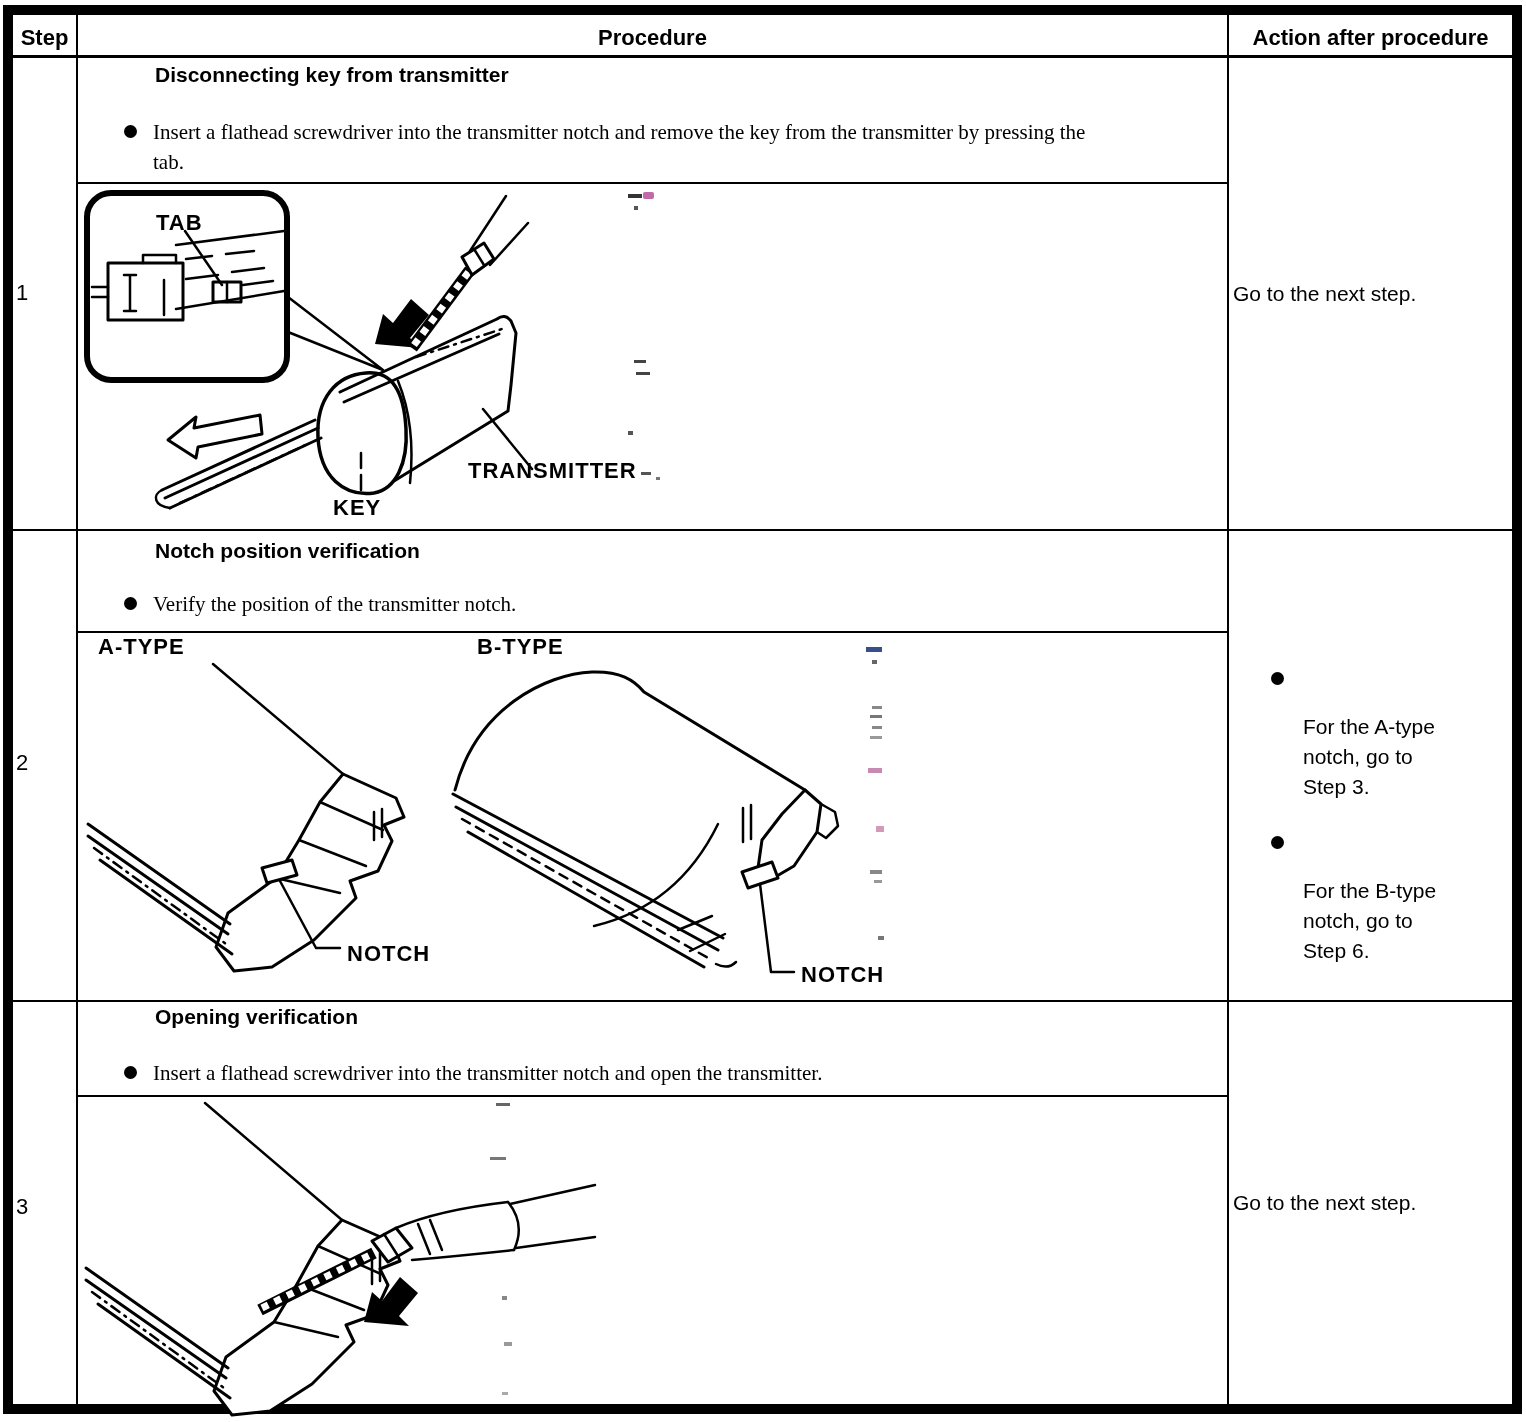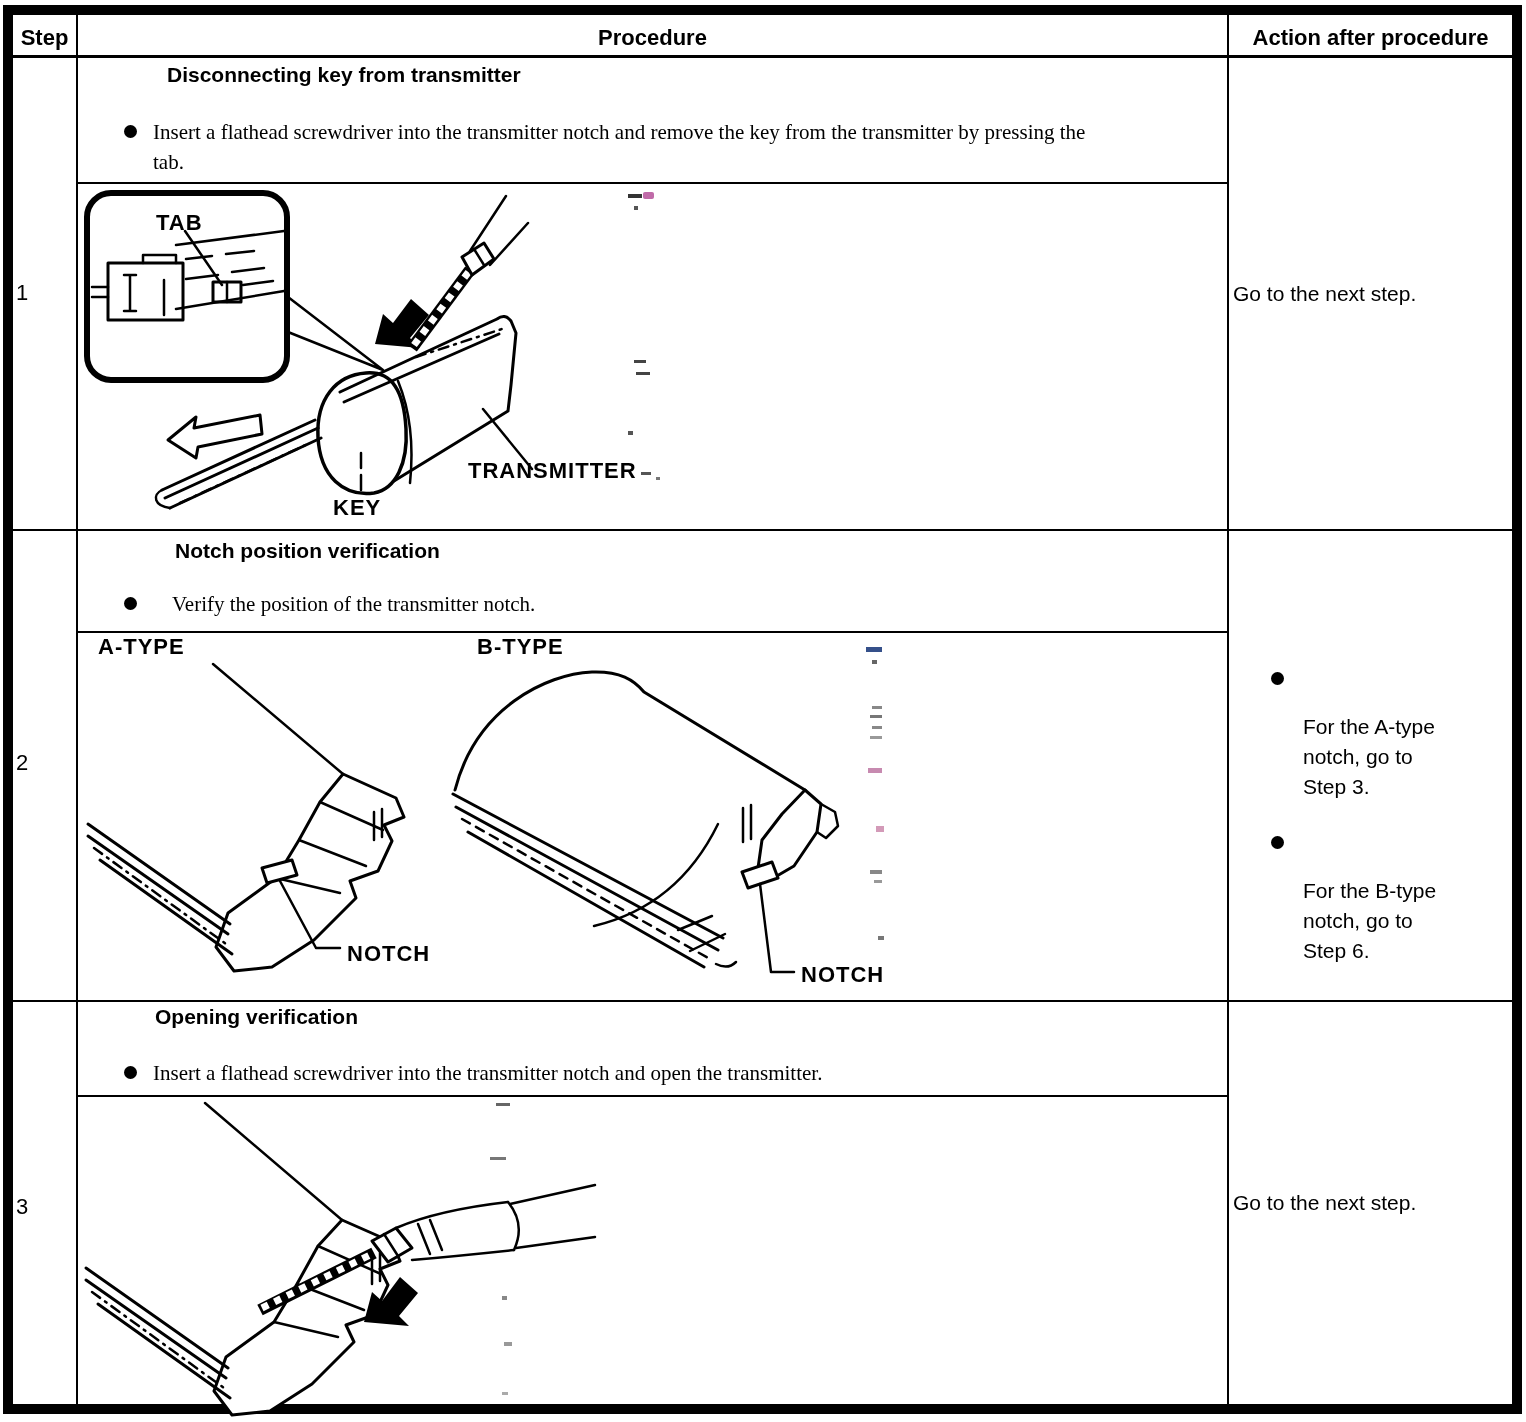--- a/index.html
+++ b/index.html
@@ -48,21 +48,21 @@
   <div class="abs hline" style="left:78px;top:1095px;width:1149px;"></div>
 
   <div class="abs colhead" style="left:13px;top:22px;width:63px;">Step</div>
   <div class="abs colhead" style="left:78px;top:22px;width:1149px;">Procedure</div>
   <div class="abs colhead" style="left:1229px;top:22px;width:283px;">Action after procedure</div>
 
   <div class="abs stepnum" style="left:16px;top:278px;">1</div>
   <div class="abs stepnum" style="left:16px;top:748px;">2</div>
   <div class="abs stepnum" style="left:16px;top:1192px;">3</div>
 
-  <div class="abs heading" style="left:167px;top:60px;">Disconnecting key from transmitter</div>
+  <div class="abs heading" style="left:155px;top:60px;">Disconnecting key from transmitter</div>
   <div class="abs bullet-row" style="left:124px;top:117px;">
     <span class="dot"></span>
     <span class="bodytext gap16" style="width:950px;">Insert a flathead screwdriver into the transmitter notch and remove the key from the transmitter by pressing the tab.</span>
   </div>
   <div class="abs bodytext" style="left:1233px;top:279px;width:270px;">Go to the next step.</div>
 
   <svg style="left:78px;top:185px;" width="1150" height="344" viewBox="0 0 1150 344">
 
     <rect x="9" y="8" width="200" height="187" rx="24" class="ln" style="stroke-width:6;"></rect>
     <path class="ln2" d="M107,46 L144,100"></path>
@@ -98,22 +98,22 @@
     <path class="ln2" d="M396,64 L406,80"></path>
     <path class="ln2" d="M392,66 L428,11 M412,80 L450,38"></path>
 
     <path class="ln2" d="M405,224 L454,284"></path>
     <path class="ln2" d="M283,268 V283 M283,290 V305"></path>
   </svg>
   <div class="abs figlabel" style="left:156px;top:210px;">TAB</div>
   <div class="abs figlabel" style="left:333px;top:495px;">KEY</div>
   <div class="abs figlabel" style="left:468px;top:458px;">TRANSMITTER</div>
 
-  <div class="abs heading" style="left:155px;top:536px;margin-left:20px;">Notch position verification</div>
-  <div class="abs bullet-row" style="left:124px;top:589px;gap:19px;">
+  <div class="abs heading" style="left:155px;top:536px;">Notch position verification</div>
+  <div class="abs bullet-row" style="left:124px;top:589px;">
     <span class="dot"></span>
     <span class="bodytext gap16" style="width:950px;">Verify the position of the transmitter notch.</span>
   </div>
   <div class="abs" style="left:1271px;top:664px;width:230px;">
     <div class="bullet-row">
       <span class="dot"></span>
       <span class="bodytext gap19" style="width:142px;">For the A-type notch, go to Step 3.</span>
     </div>
     <div class="bullet-row" style="margin-top:26px;">
       <span class="dot"></span>

